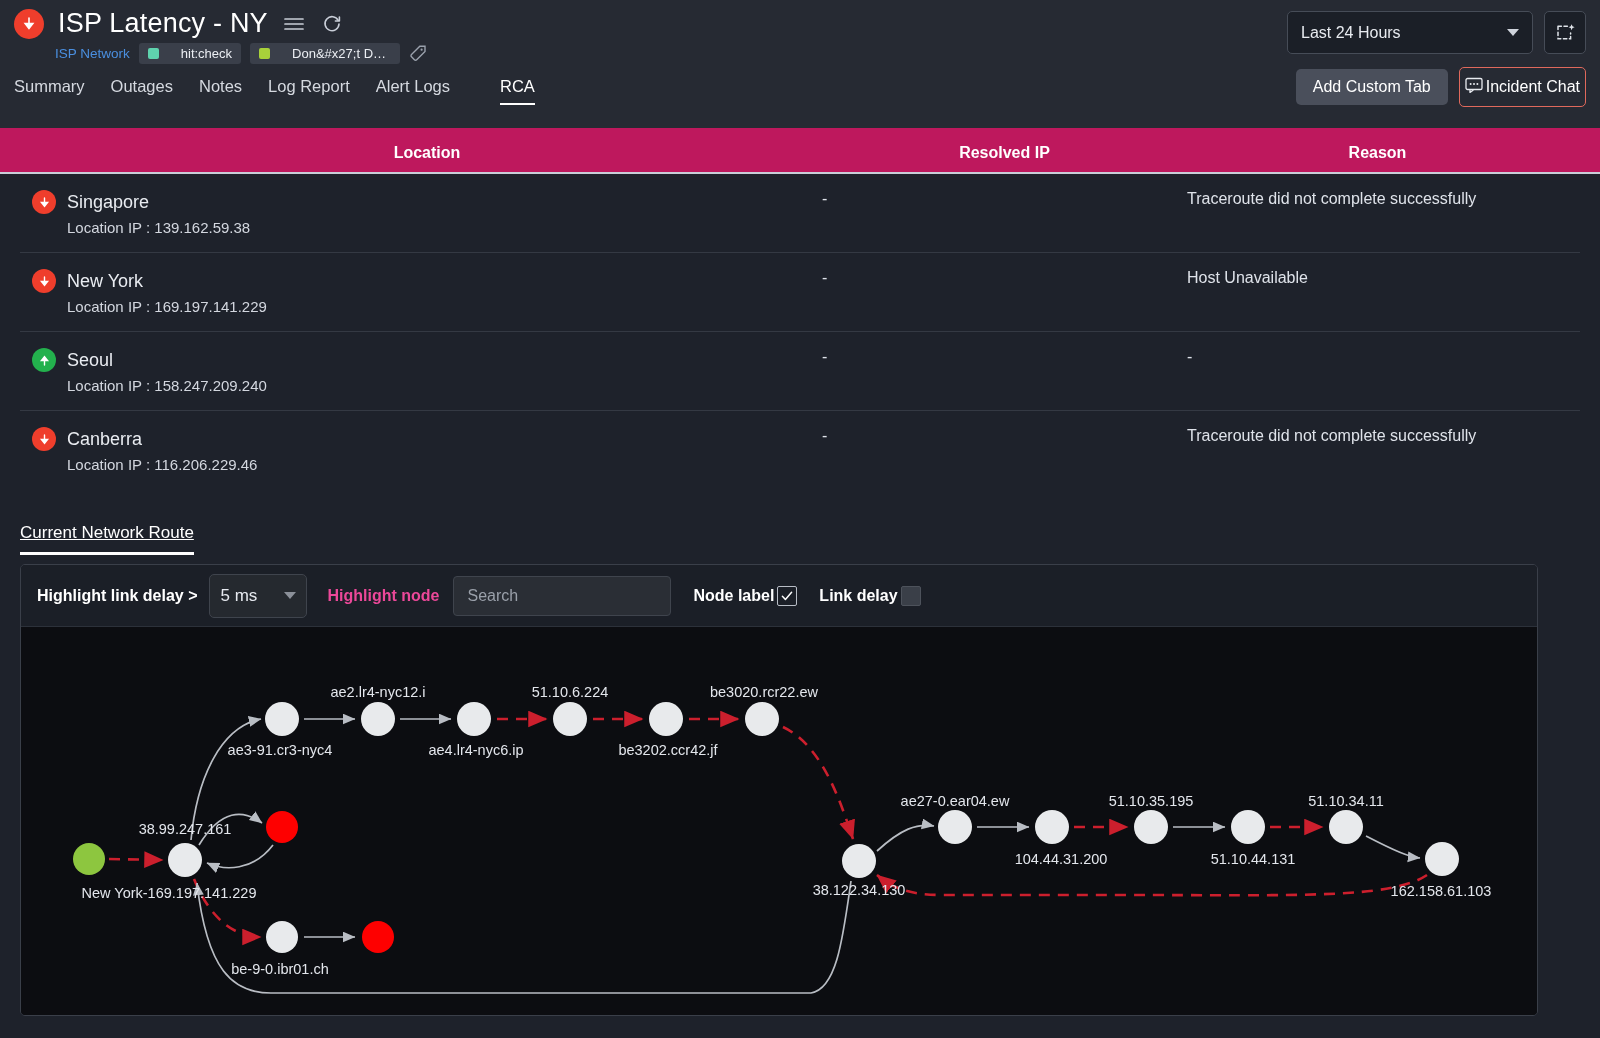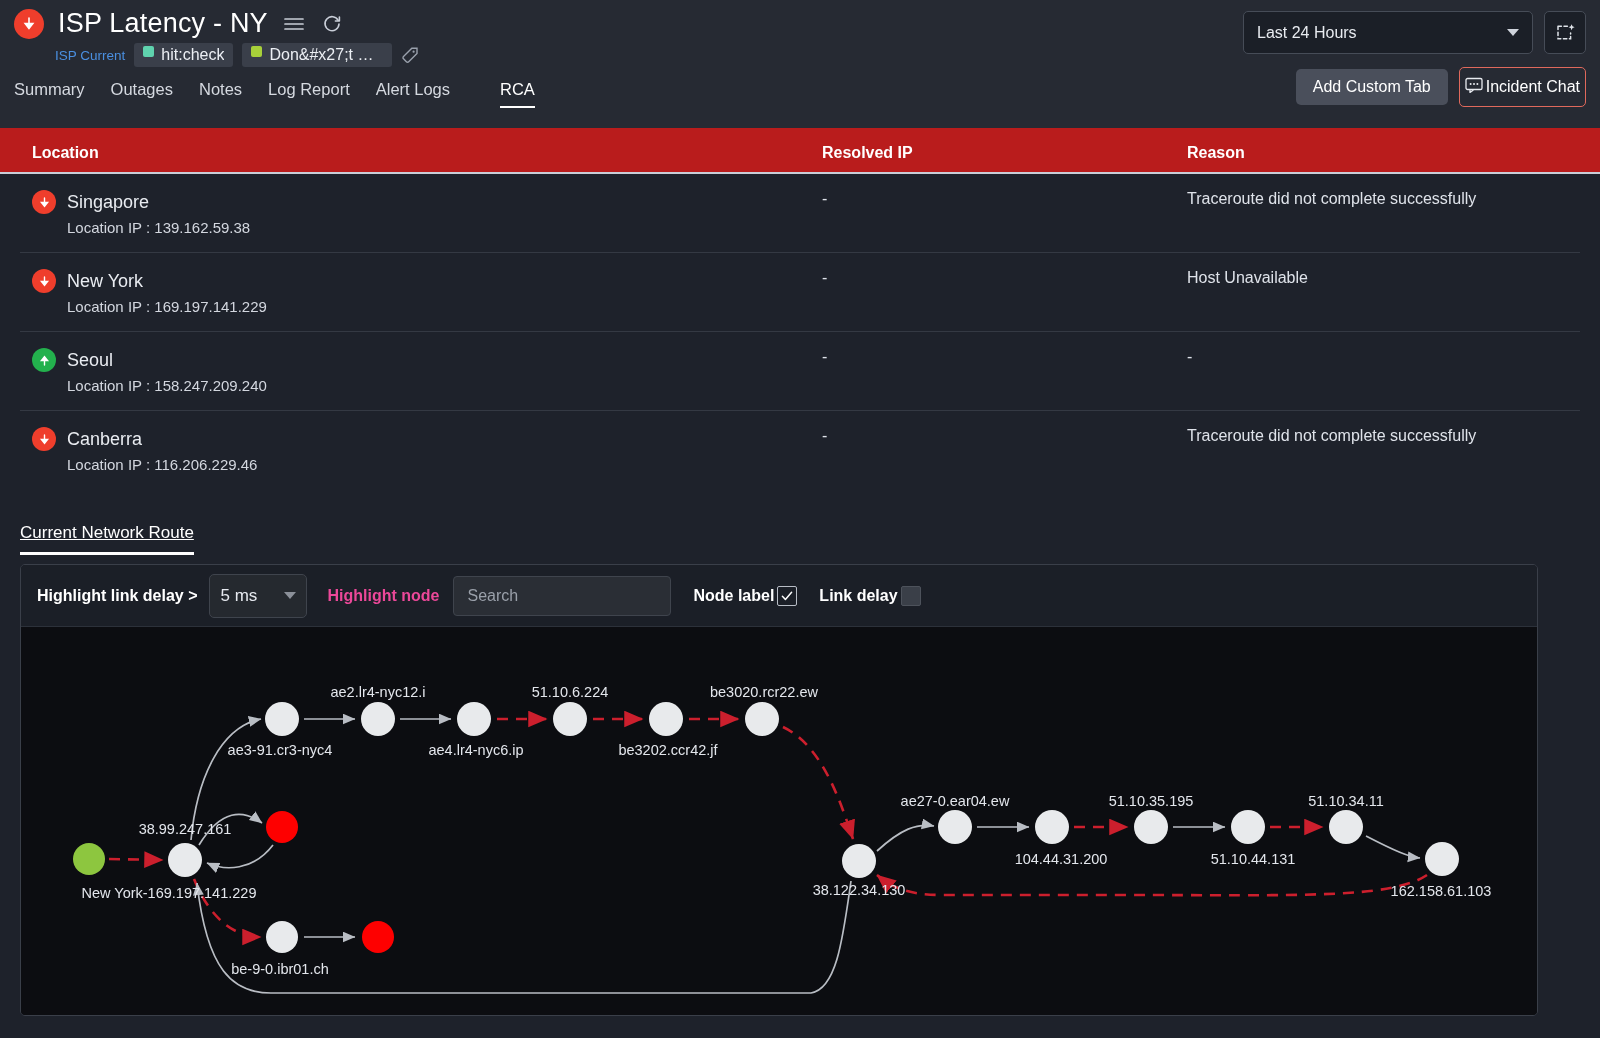--- a/index.html
+++ b/index.html
@@ -21,36 +21,36 @@
     flex: none;
   }
   .status-dot svg { display: block; }
   .page-title { font-size: 27px; font-weight: 400; color: #fff; letter-spacing: .2px; white-space: nowrap; }
   .icon-btn-plain { display: flex; align-items: center; justify-content: center; width: 24px; height: 24px; color: #c9ced8; }
   .icon-btn-plain svg { display: block; }
 
   .meta-row { display: flex; align-items: center; gap: 9px; padding: 4px 0 0 55px; }
   .meta-link { color: #4a8fe0; font-size: 13.5px; }
   .chip {
-    display: inline-flex; gap: 7px;
+    display: inline-flex; align-items: center; gap: 22px;
     background: #3a3f4a; border-radius: 3px; padding: 3px 9px;
-    font-size: 16px; color: #eceff4; max-width: 150px;
+    font-size: 13px; color: #eceff4; max-width: 150px;
   }
   .chip .sw { width: 11px; height: 11px; border-radius: 2px; flex: none; }
   .chip .txt { overflow: hidden; text-overflow: ellipsis; white-space: nowrap; }
   .tag-icon { color: #9aa1ad; display: flex; align-items: center; }
 
   .tabs { display: flex; align-items: flex-end; gap: 26px; padding: 13px 0 0 14px; }
   .tab { font-size: 16.5px; color: #d5d9e0; padding-bottom: 7px; border-bottom: 2px solid transparent; }
   .tab.active { color: #fff; border-bottom-color: #fff; margin-left: 24px; }
 
   .header-right { position: absolute; right: 14px; top: 11px; display: flex; flex-direction: column; align-items: flex-end; gap: 13px; }
   .hr-top { display: flex; align-items: center; gap: 11px; }
   .timerange {
-    width: 290px; height: 43px; background: #1b1f27; border: 1px solid #464c57; border-radius: 5px;
+    width: 246px; height: 43px; background: #1b1f27; border: 1px solid #464c57; border-radius: 5px;
     display: flex; align-items: center; justify-content: space-between; padding: 0 13px;
     font-size: 16px; color: #e8ebf0;
   }
   .caret { width: 0; height: 0; border-left: 6px solid transparent; border-right: 6px solid transparent; border-top: 7px solid #cfd4dc; }
   .sq-btn {
     width: 42px; height: 43px; background: #1b1f27; border: 1px solid #464c57; border-radius: 5px;
     display: flex; align-items: center; justify-content: center; color: #e0e4ea;
   }
   .hr-bot { display: flex; align-items: center; gap: 11px; }
   .btn-grey {
@@ -60,21 +60,21 @@
   .btn-outline {
     background: transparent; border: 1px solid #e0695c; border-radius: 5px; color: #fff;
     font-size: 16px; font-family: inherit; padding: 9px 5px;
     display: inline-flex; align-items: center; gap: 3px;
   }
 
   
   .tbl { padding: 0 20px; }
   .tbl-head {
     display: flex; padding: 16px 12px 10px 12px; border-bottom: 2px solid #c9ced8;
-    background: #b91c1c; margin: 0 -20px; padding-left: 32px; padding-right: 32px;
+    background: #be185d; margin: 0 -20px; padding-left: 32px; padding-right: 32px; text-align: center;
   }
   .tbl-body-wrap { background: #1e222b; }
   .c-loc { width: 790px; flex: none; }
   .c-ip  { width: 365px; flex: none; }
   .c-rsn { flex: 1; }
   .th { font-size: 16px; font-weight: bold; color: #fff; }
   .row { display: flex; padding: 16px 12px 16px 12px; border-bottom: 1px solid #343943; }
   .row:last-child { border-bottom: none; }
   .loc-cell { display: flex; flex-direction: column; gap: 5px; }
   .loc-top { display: flex; align-items: center; gap: 11px; }
@@ -140,21 +140,21 @@
     </span>
     <span class="icon-btn-plain">
       <svg width="20" height="20" viewBox="0 0 20 20">
           <path d="M16.2 6.4A7 7 0 1 0 17 10" fill="none" stroke="#c9ced8" stroke-width="1.6" stroke-linecap="round"></path>
           <path d="M17.4 3v4h-4" fill="none" stroke="#c9ced8" stroke-width="1.6" stroke-linecap="round" stroke-linejoin="round"></path>
         </svg>
     </span>
   </div>
 
   <div class="meta-row">
-    <a class="meta-link">ISP Current</a>
+    <a class="meta-link">ISP Network</a>
     <span class="chip">
       <span class="sw" style="background:#5fd3ae"></span>
       <span class="txt">hit:check</span>
     </span>
     <span class="chip">
       <span class="sw" style="background:#a8d13a"></span>
       <span class="txt">Don&amp;#x27;t Del...</span>
     </span>
     <span class="tag-icon">
       <svg width="19" height="19" viewBox="0 0 19 19">

